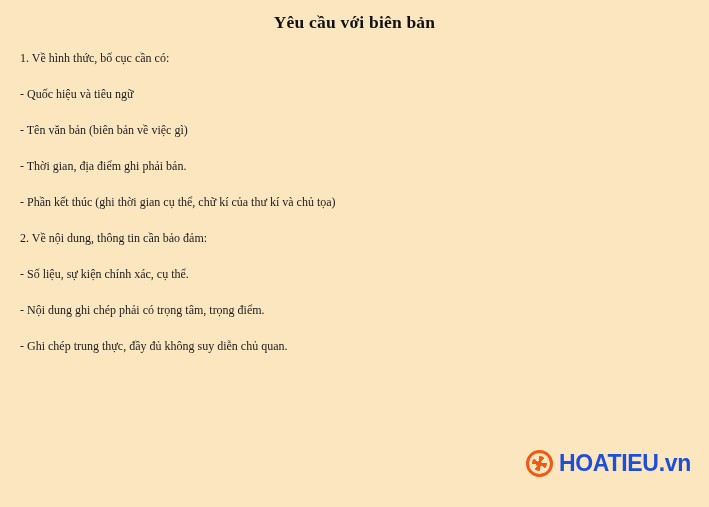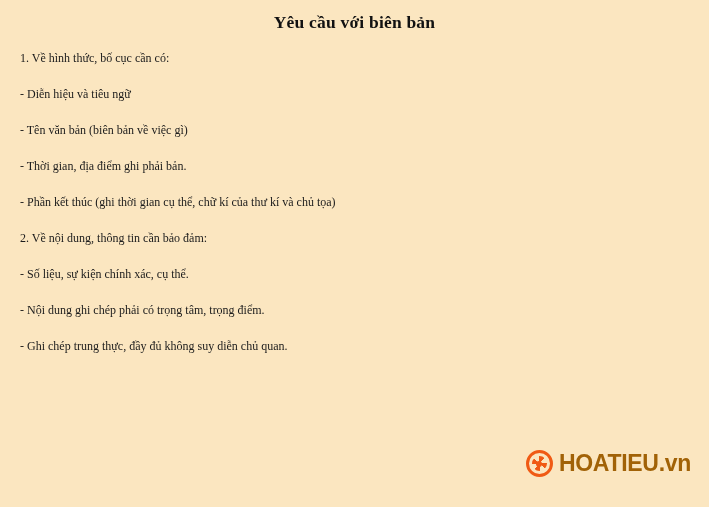--- a/index.html
+++ b/index.html
@@ -81,37 +81,37 @@
     width: 6px;
     height: 6px;
     margin: -3px 0 0 -3px;
     border-radius: 50%;
     background: #f05a14;
   }
   .wm-text {
     font-family: "Liberation Sans", sans-serif;
     font-weight: bold;
     font-size: 23px;
-    color: #a16207;
+    color: #1d4ed8;
     letter-spacing: -0.3px;
     text-align: right;
   }
   .wm-text .vn {
     font-weight: bold;
   }
 </style>
 </head>
 <body>
 
 <div class="page">
 
   <div class="doc-title">Yêu cầu với biên bản</div>
 
   <p class="line">1. Về hình thức, bố cục cần có:</p>
-  <p class="line">- Diễn hiệu và tiêu ngữ</p>
+  <p class="line">- Quốc hiệu và tiêu ngữ</p>
   <p class="line">- Tên văn bản (biên bản về việc gì)</p>
   <p class="line">- Thời gian, địa điểm ghi phải bản.</p>
   <p class="line">- Phần kết thúc (ghi thời gian cụ thể, chữ kí của thư kí và chủ tọa)</p>
   <p class="line">2. Về nội dung, thông tin cần bảo đảm:</p>
   <p class="line">- Số liệu, sự kiện chính xác, cụ thể.</p>
   <p class="line">- Nội dung ghi chép phải có trọng tâm, trọng điểm.</p>
   <p class="line">- Ghi chép trung thực, đầy đủ không suy diễn chủ quan.</p>
 
   <div class="watermark">
     <span class="wm-logo"></span>

